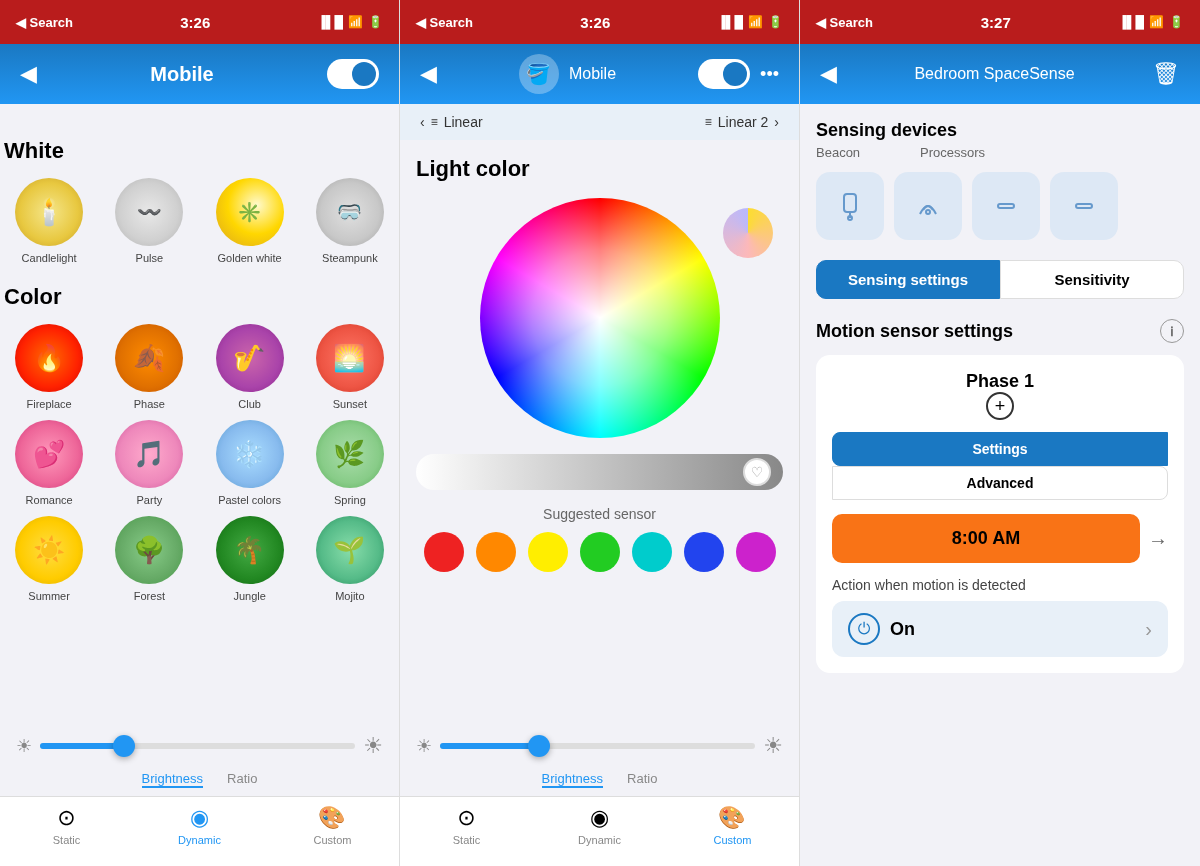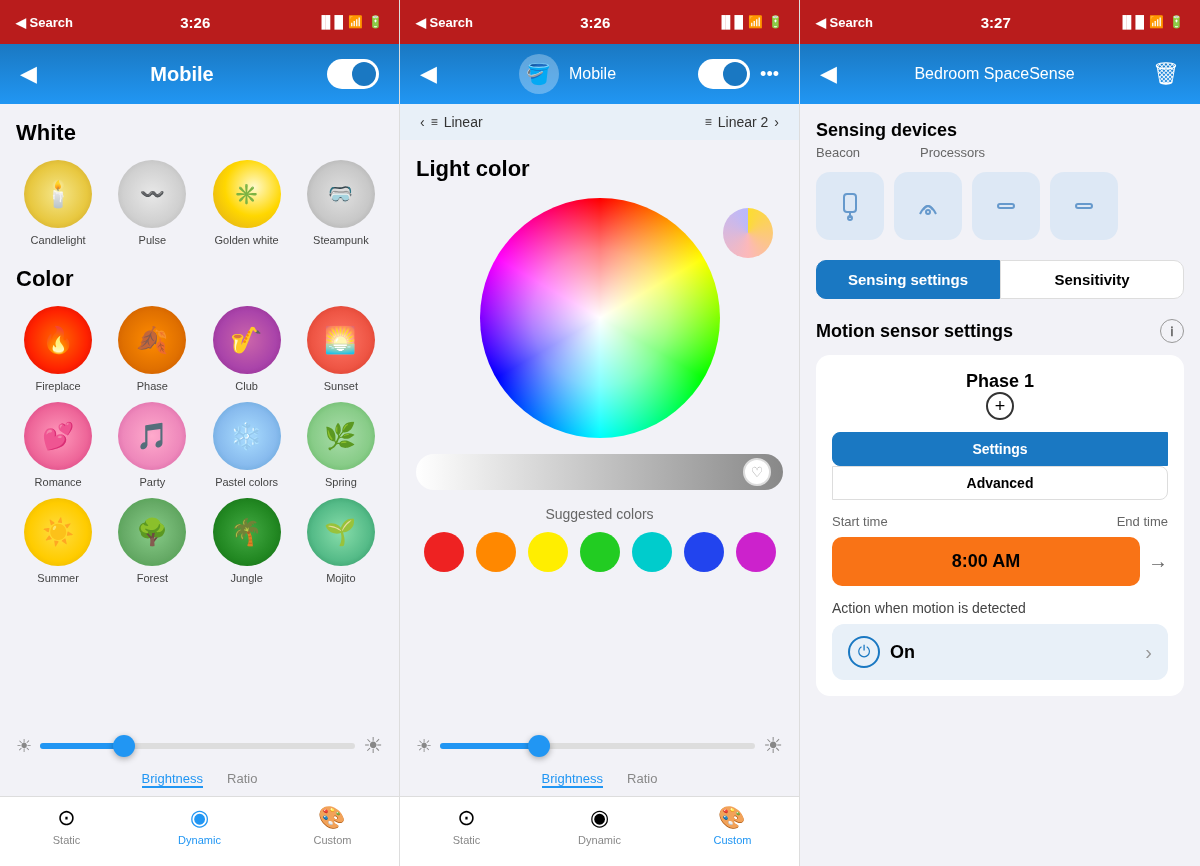--- a/index.html
+++ b/index.html
@@ -82,21 +82,21 @@
       content: '';
       position: absolute;
       right: 3px; top: 3px;
       width: 24px; height: 24px;
       background: #1a78c2;
       border-radius: 50%;
     }
     .back-btn { font-size: 22px; cursor: pointer; color: white; }
 
     
-    .panel1-scroll { flex: 1; overflow-y: auto; padding: 16px; }
+    .panel1-scroll { flex: 1; overflow-y: auto; padding: 4px; margin-top: 30px; }
     .section-title {
       font-size: 22px;
       font-weight: 700;
       margin-bottom: 14px;
       color: #000;
     }
     .icon-grid {
       display: grid;
       grid-template-columns: repeat(4, 1fr);
       gap: 10px;
@@ -664,21 +664,21 @@
       <div class="color-wheel"></div>
       <div class="color-preview"></div>
     </div>
 
     <div class="saturation-bar">
       <div class="sat-thumb">
         <span style="font-size:14px; color:#aaa;">♡</span>
       </div>
     </div>
 
-    <div class="suggested-title">Suggested colors</div>
+    <div class="suggested-title">Suggested sensor</div>
     <div class="color-dots">
       <div class="color-dot" style="background:#ee2222;"></div>
       <div class="color-dot" style="background:#ff8800;"></div>
       <div class="color-dot" style="background:#ffee00;"></div>
       <div class="color-dot" style="background:#22cc22;"></div>
       <div class="color-dot" style="background:#00cccc;"></div>
       <div class="color-dot" style="background:#2244ee;"></div>
       <div class="color-dot" style="background:#cc22cc;"></div>
     </div>
   </div>
@@ -782,24 +782,20 @@
       <div class="phase-header">
         <span class="phase-title">Phase 1</span>
         <div class="plus-btn">+</div>
       </div>
 
       <div class="phase-seg-tabs">
         <div class="phase-seg-tab active">Settings</div>
         <div class="phase-seg-tab inactive">Advanced</div>
       </div>
 
-      <div class="time-labels">
-        <span class="time-label">Start time</span>
-        <span class="time-label">End time</span>
-      </div>
 
       <div class="time-boxes">
         <div class="time-box">
           <span>8:00 AM</span>
         </div>
         <span class="time-arrow">→</span>
       </div>
 
       <div class="action-label">Action when motion is detected</div>
       <div class="on-btn">

